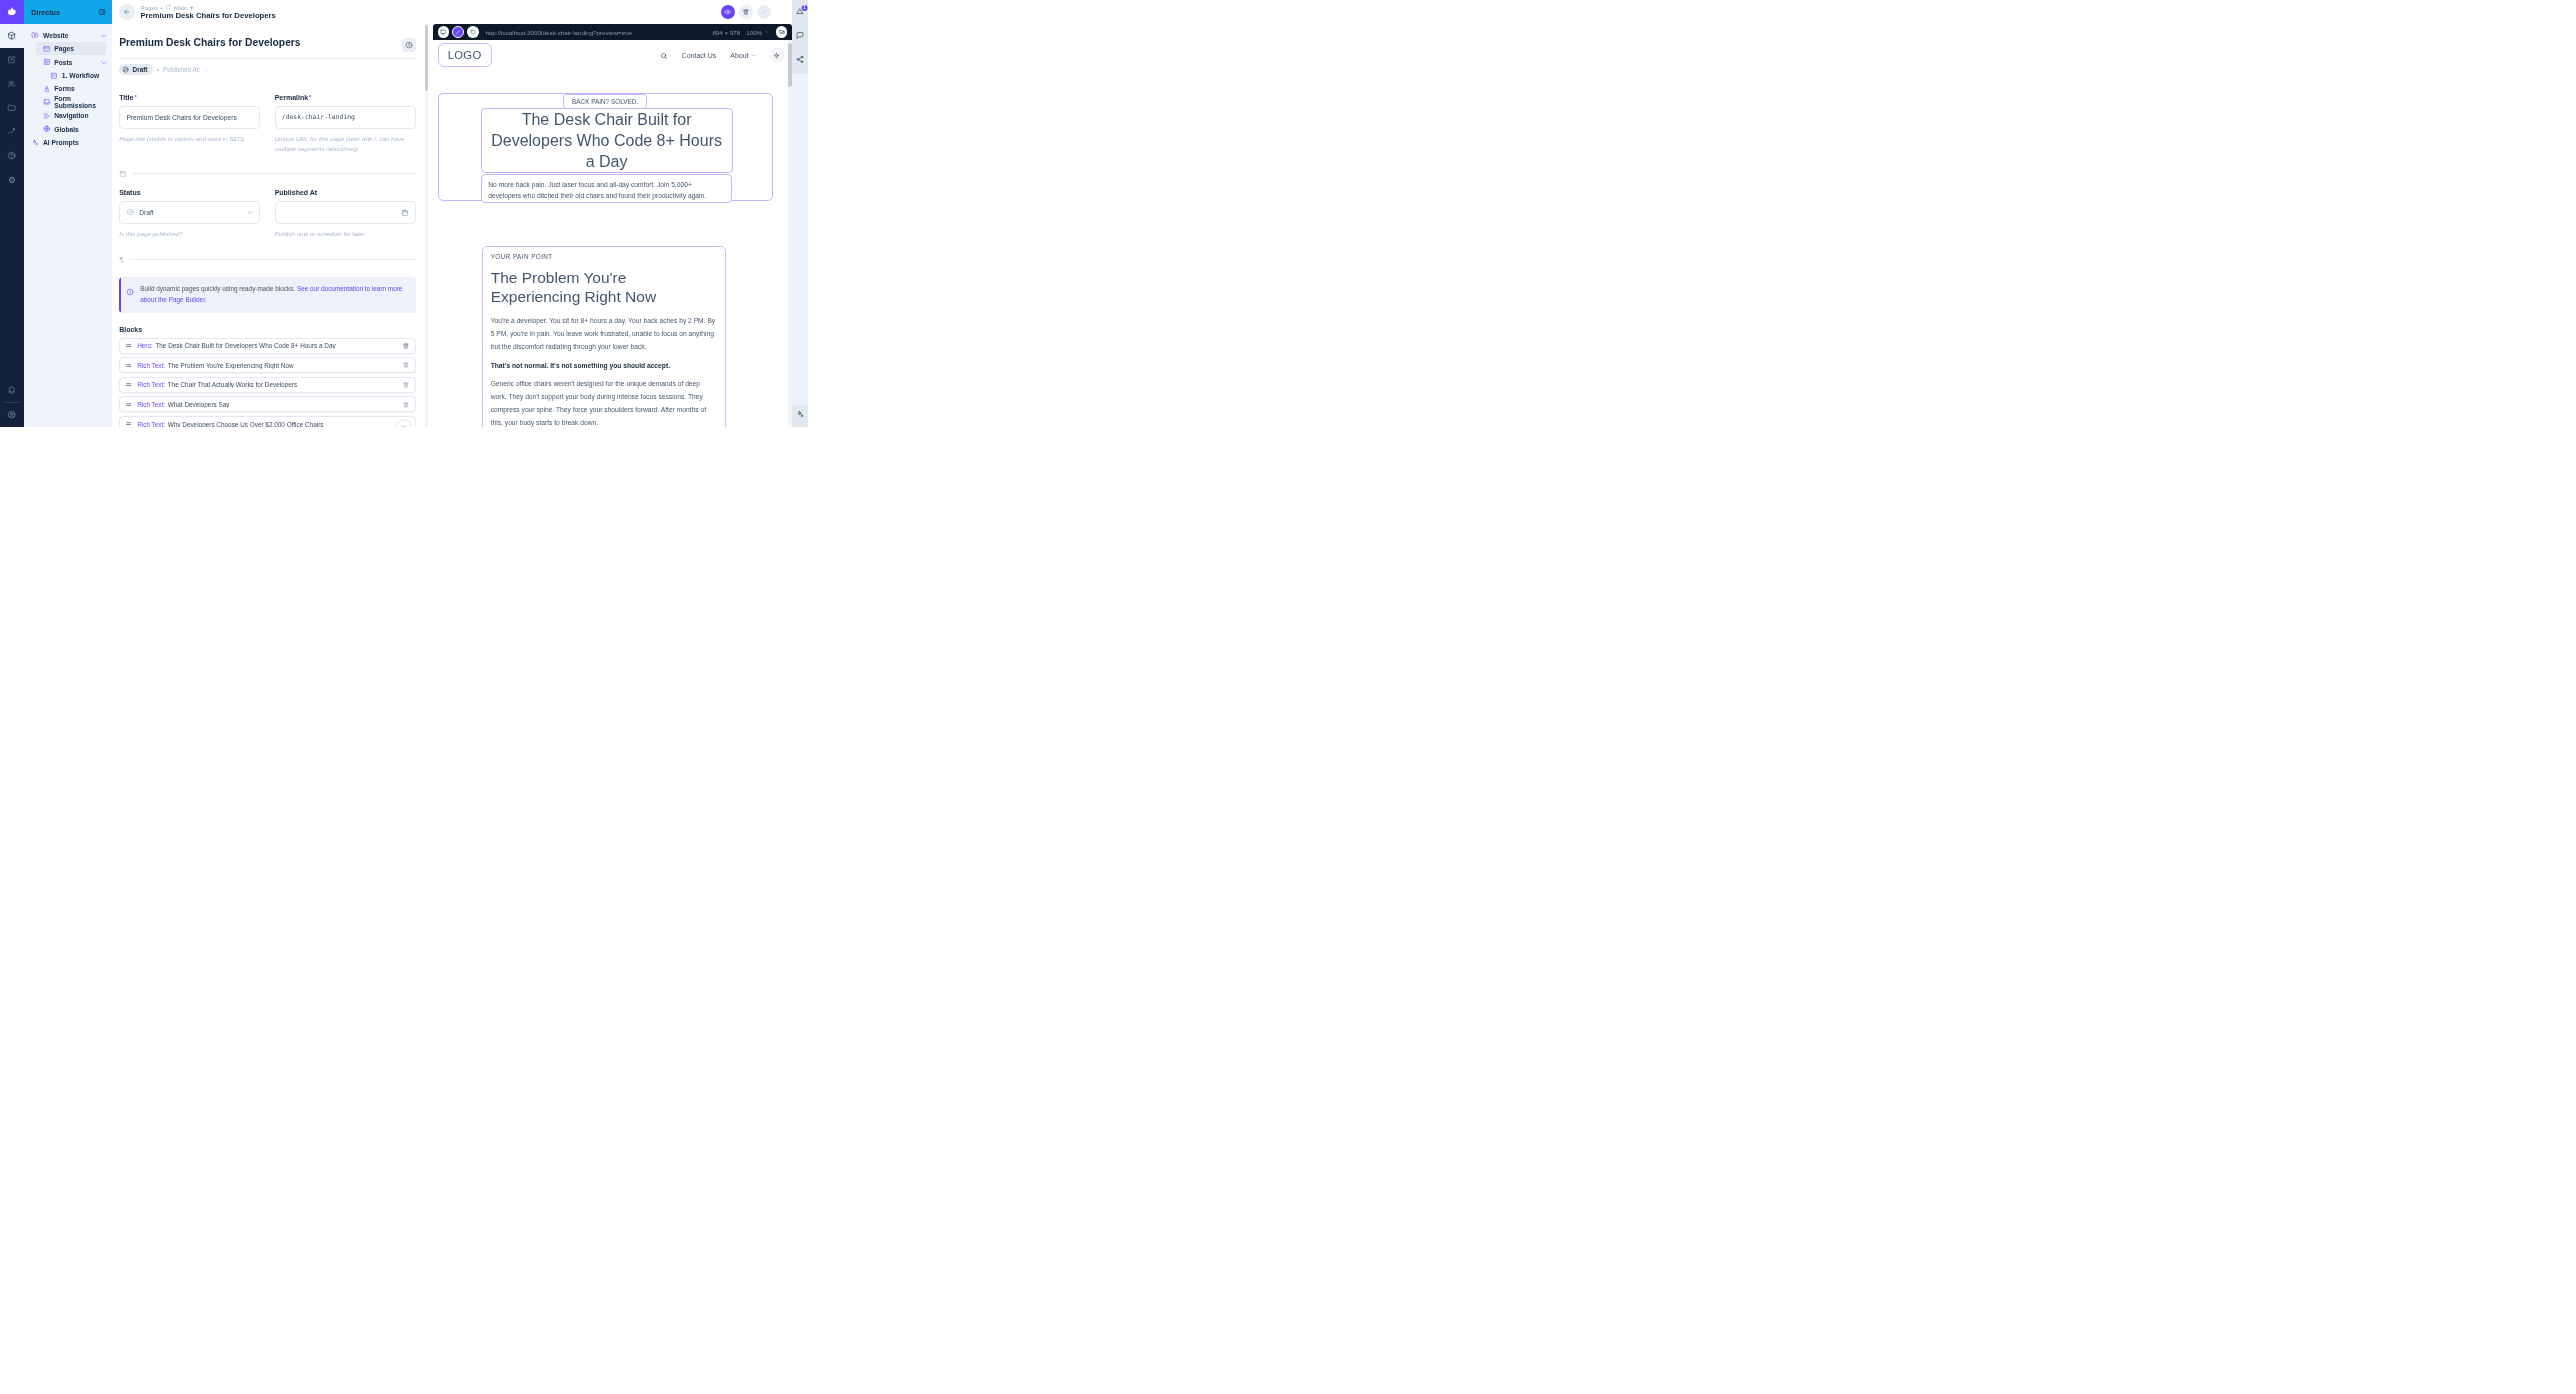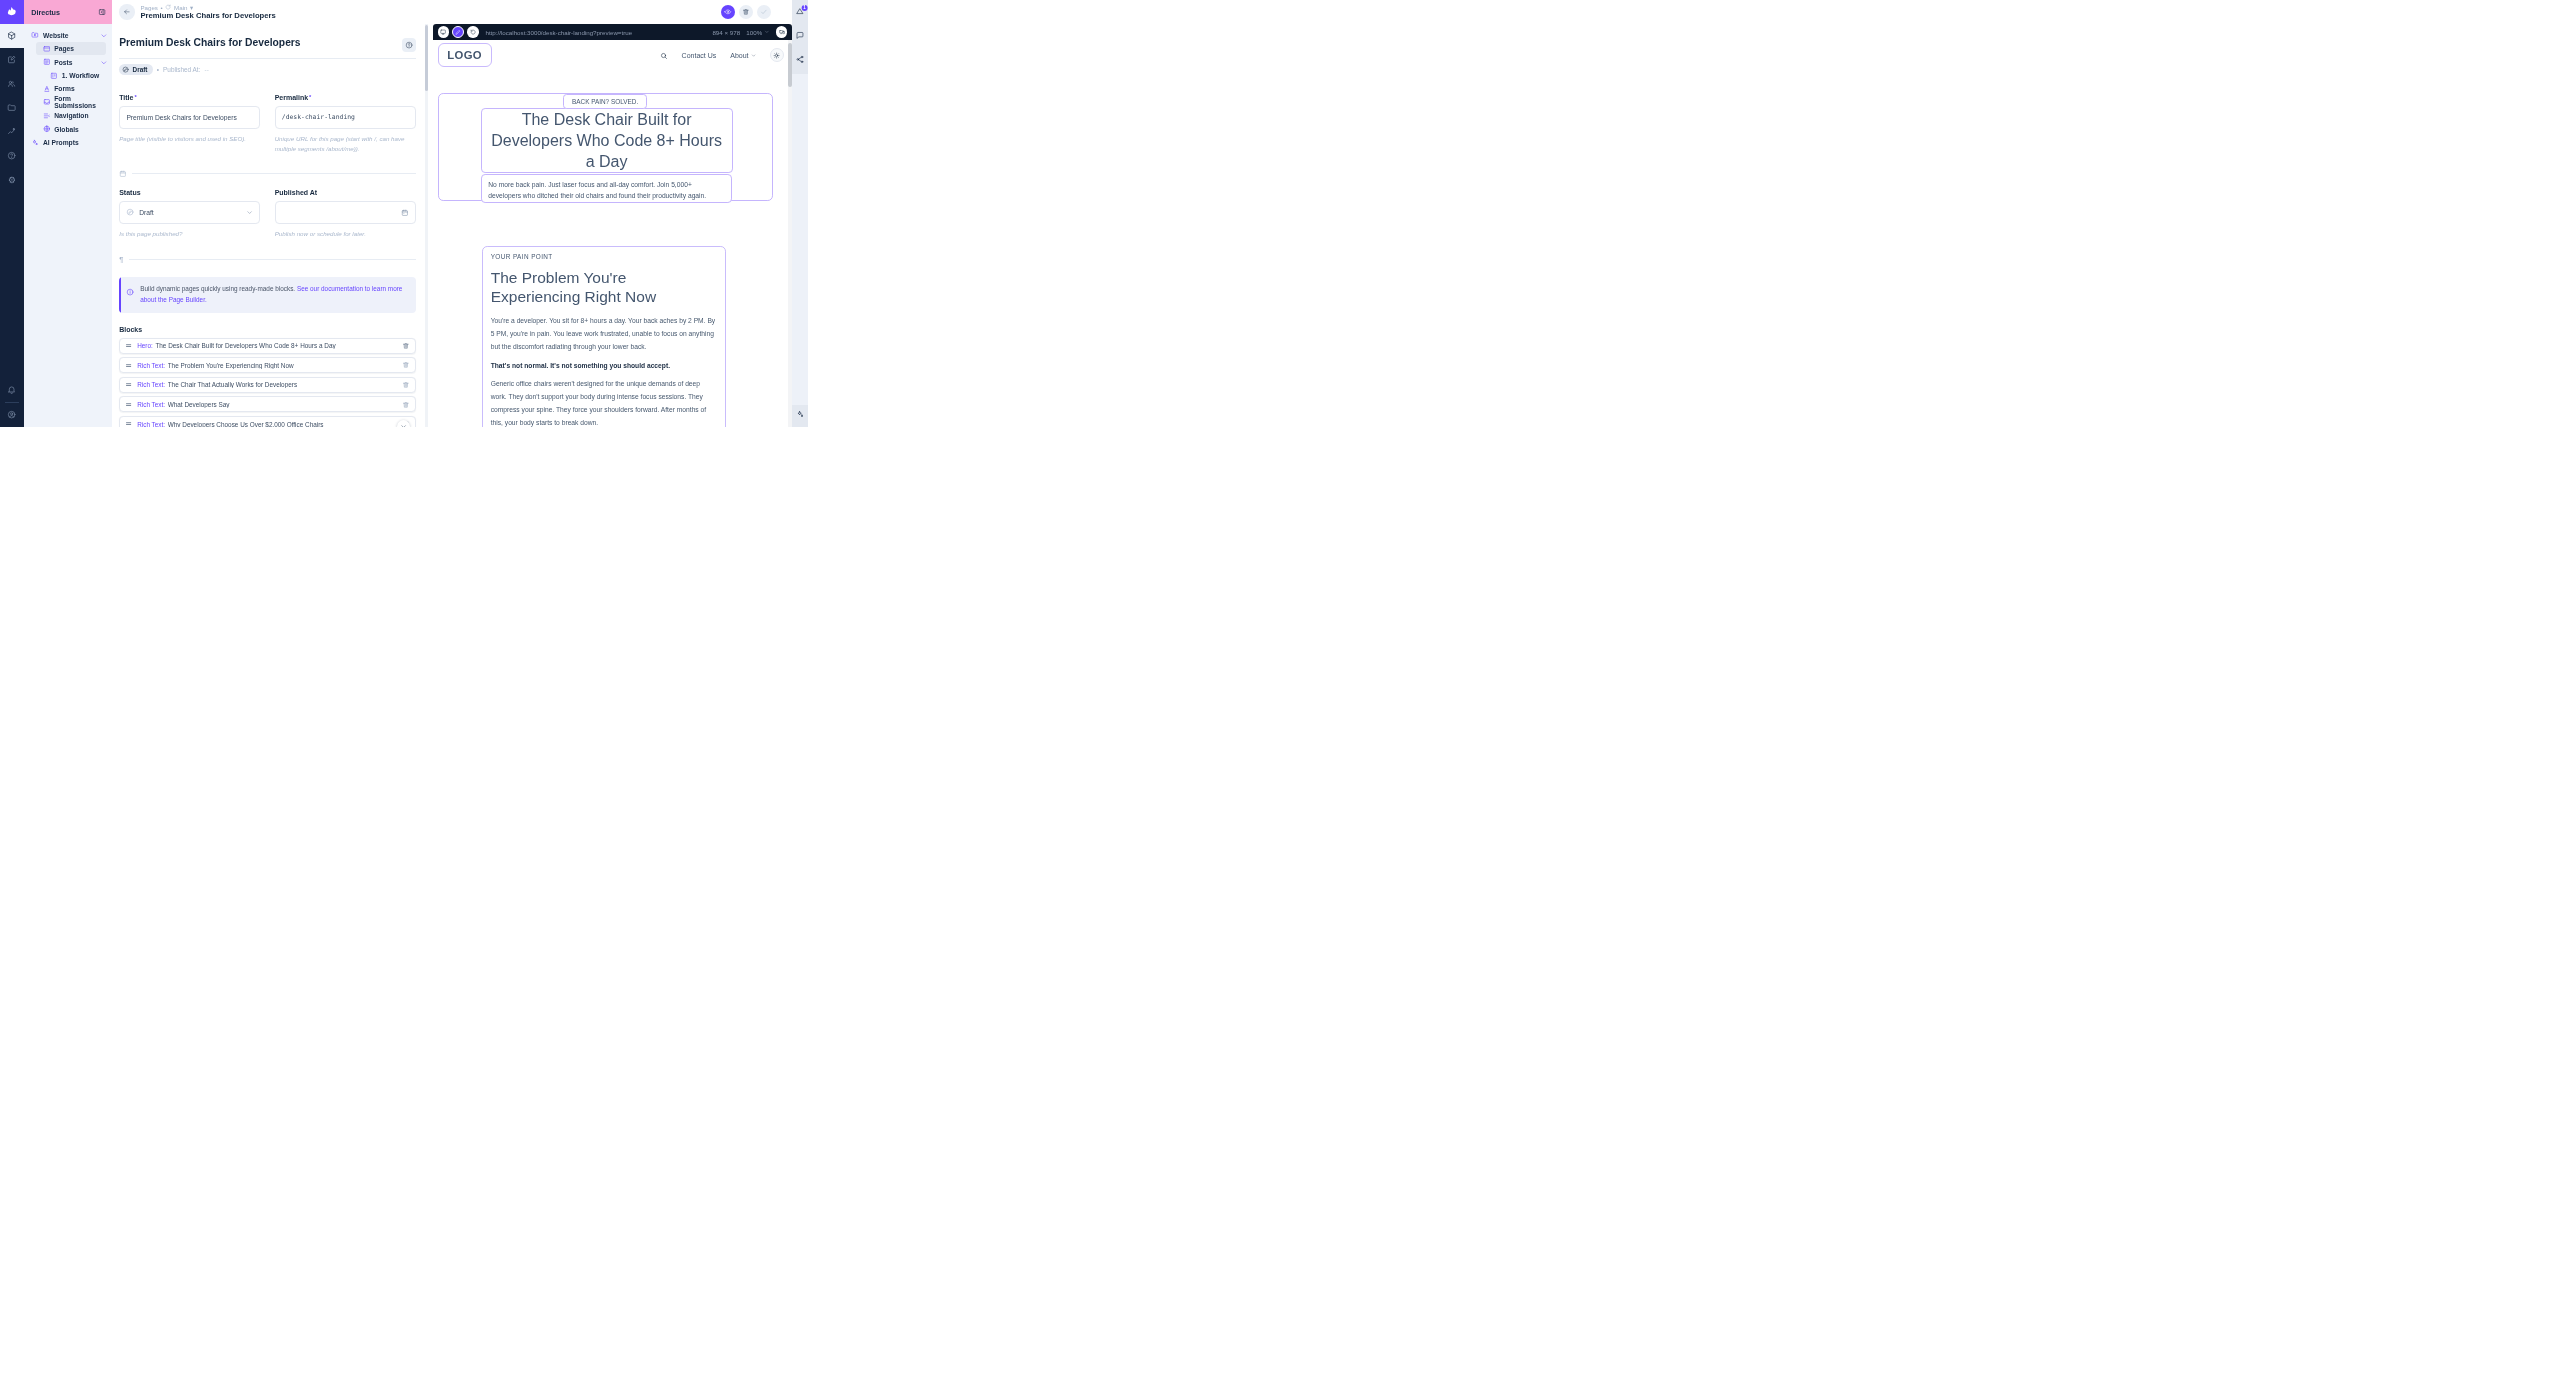--- a/index.html
+++ b/index.html
@@ -14,21 +14,21 @@
   .mbtn{width:24px;height:24px;background:transparent;border:none;color:#7D8EA8;display:flex;align-items:center;justify-content:center}
   .mbtn .ic{width:9.3px;height:9.3px}
   .mbtn.active{background:#EFF3FA;color:#1A2B45}
   .gear-glyph{font-size:8.8px;line-height:1}
   .rail .spacer{flex:1}
   .rail-div{width:13.4px;height:0.5px;background:#2C3E5C;margin:2.6px 0}
   .rail .pb{margin-bottom:2.1px}
 
   
   .nav{position:absolute;left:24px;top:0;bottom:0;width:88px;background:#EFF3FA;z-index:8}
-  .nav-head{height:24px;display:flex;align-items:center;padding:0 6.2px 0 7.2px;background:#f9a8d4}
+  .nav-head{height:24px;display:flex;align-items:center;padding:0 6.2px 0 7.2px;background:#0ea5e9}
   .nav-head .t{font-size:7.2px;font-weight:700;color:#1A2B45;flex:1}
   .collapse-btn{background:none;border:none;color:#1A2B45;display:flex}
   .nav-items{padding-top:4.6px}
   .nav-item{height:13.4px;display:flex;align-items:center;gap:4.1px;font-size:6.7px;font-weight:600;color:#1A2B45;padding-left:7.2px;position:relative;cursor:pointer}
   .nav-item .ic{width:7.7px;height:7.7px;color:#6644FF;flex:none}
   .nav-item.lvl2{padding-left:18.5px}
   .nav-item.lvl3{padding-left:26px}
   .nav-item.active{background:#E2E7F0;border-radius:3.1px;margin:0 6.2px 0 12.4px;padding-left:6.2px}
   .nav-item .chev{position:absolute;right:5.7px;width:6.2px;height:6.2px;color:#6644FF}
 
@@ -91,21 +91,21 @@
   .ptoolbar{height:16px;background:#0D1829;border-radius:3.1px 3.1px 0 0;display:flex;align-items:center;padding:0 4.6px;gap:3.1px}
   .pbtn{width:11.3px;height:11.3px;border-radius:50%;background:#fff;color:#17293F;border:none;display:flex;align-items:center;justify-content:center;flex:none}
   .pbtn .ic{width:6.2px;height:6.2px}
   .pbtn.primary{width:12.4px;height:12.4px;background:#6644FF;color:#fff;border:1px solid #fff}
   .purl{flex:1;font-size:6.2px;color:#8A97AC;margin-left:3.6px;white-space:nowrap;overflow:hidden}
   .pdim{font-size:6.2px;color:#8A97AC;flex:none}
   .pzoom{font-size:6.2px;color:#8A97AC;display:flex;align-items:center;gap:2.1px;margin:0 3.1px;flex:none;cursor:pointer}
   .pzoom .ic{width:5.7px;height:5.7px}
   .ppage{position:absolute;top:16px;left:0;right:0;bottom:0;background:#fff;overflow:hidden}
   .site-header{position:absolute;left:4.6px;top:5.2px;right:8.2px;height:20.6px;display:flex;align-items:center}
-  .logo-box{width:54px;height:24px;border:1px solid #C9BAFD;border-radius:6px;display:flex;align-items:center;justify-content:center;font-size:11.3px;font-weight:700;letter-spacing:0.3px;color:#44566E;background:#fff}
+  .logo-box{width:54px;height:24px;border:1px solid #C9BAFD;border-radius:6px;display:flex;align-items:center;justify-content:center;font-size:11.3px;font-weight:400;letter-spacing:0.3px;color:#44566E;background:#fff}
   .site-nav{margin-left:auto;display:flex;align-items:center;gap:14px;font-size:7px;color:#44566E}
   .site-nav .ic{width:7.7px;height:7.7px;color:#17293F}
   .site-link{display:flex;align-items:center;gap:2.1px;cursor:pointer}
   .site-link .ic{width:5.2px;height:5.2px;color:#44566E}
   .themebtn{width:14px;height:14px;border-radius:50%;border:0.5px solid #E5E9F0;background:#F7F9FB;color:#44566E;display:flex;align-items:center;justify-content:center}
   .themebtn .ic{width:7.2px;height:7.2px}
   .hero{position:absolute;left:4.6px;top:53px;width:335px;height:108px;border:0.8px solid #C5B5FD;border-radius:5.2px}
   .tagline{position:absolute;left:50%;top:-0.5px;transform:translateX(-50%);width:84px;height:15.5px;background:#fff;border:0.8px solid #C5B5FD;border-radius:3.6px;display:flex;align-items:center;justify-content:center;font-size:6.4px;color:#44566E;z-index:2}
   .heroh{position:absolute;left:42px;top:14.4px;width:252px;height:65px;border:0.8px solid #C5B5FD;border-radius:4.1px;background:#fff;display:flex;align-items:center;justify-content:center;text-align:center;font-size:16px;line-height:1.32;font-weight:500;color:#44566E;padding:0 4.1px;z-index:1}
   .herosub{position:absolute;left:42px;top:80px;width:251px;height:29px;border:0.8px solid #C5B5FD;border-radius:4.1px;background:#fff;font-size:6.7px;line-height:1.7;color:#44566E;padding:4.1px 6.7px;z-index:1}

